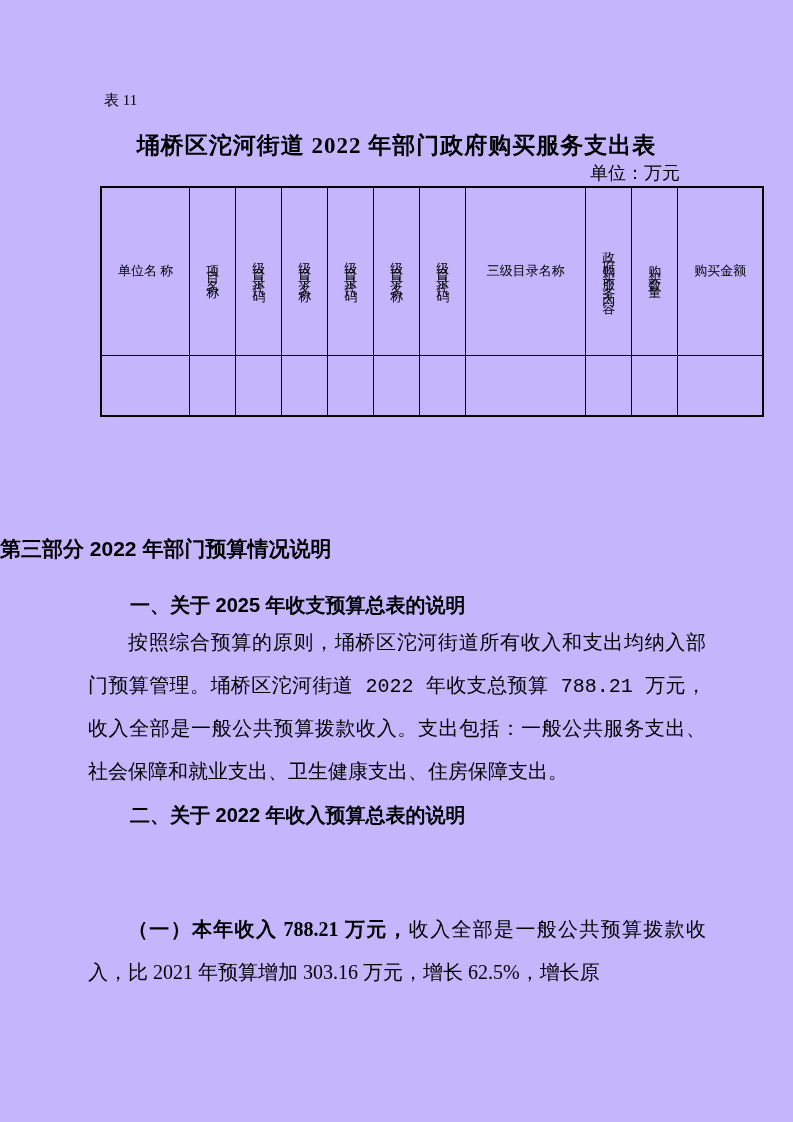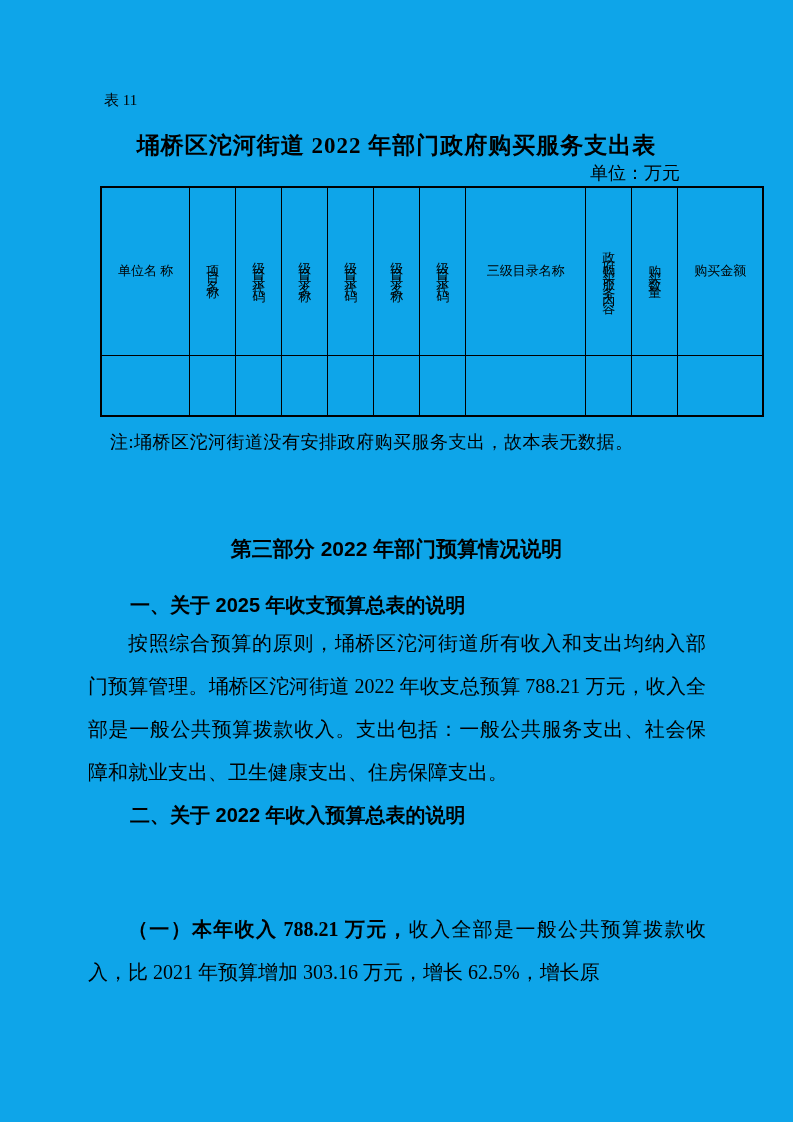--- a/index.html
+++ b/index.html
@@ -1,21 +1,21 @@
 <!DOCTYPE html>
 <html><head>
 <meta charset="utf-8">
 <style>
   * { box-sizing: border-box; }
   html, body { margin: 0; padding: 0; background: #e8e8e8; }
   .page {
     position: relative;
     width: 793px;
     height: 1122px;
-    background: #0ea5e9;
+    background: #c4b5fd;
     color: #000000;
     font-family: "Liberation Serif", "DejaVu Serif", serif;
     overflow: hidden;
     margin: 0 auto;
   }
   .table-label {
     position: absolute;
     left: 104px;
     top: 91px;
     font-size: 15px;
@@ -71,21 +71,21 @@
     top: 430px;
     font-size: 18px;
     letter-spacing: 0.5px;
   }
   .part-title {
     position: absolute;
     left: 0;
     right: 0;
     top: 535px;
     margin: 0;
-    text-align: center;
+    text-align: left;
     font-family: "Liberation Sans", "DejaVu Sans", sans-serif;
     font-size: 21px;
     font-weight: 600;
   }
   .sec-heading {
     position: absolute;
     left: 88px;
     width: 620px;
     margin: 0;
     padding-left: 42px;
@@ -98,21 +98,21 @@
   .body-p {
     position: absolute;
     left: 88px;
     width: 618px;
     margin: 0;
     font-size: 20px;
     line-height: 43px;
     text-align: justify;
     text-indent: 40px;
   }
-  .body-p.pos-1 { top: 622px; }
+  .body-p.pos-1 { top: 622px; font-family: Liberation Mono, monospace; }
   .body-p.pos-2 { top: 830px; }
   .body-p.pos-3 { top: 908px; }
   .body-p strong { font-weight: bold; }
 </style>
 </head>
 <body>
 
 <div class="page">
 
   <div class="table-label">表 11</div>
@@ -158,21 +158,20 @@
         <td></td>
         <td></td>
         <td></td>
         <td></td>
         <td></td>
         <td></td>
       </tr>
     </tbody>
   </table>
 
-  <div class="note">注:埇桥区沱河街道没有安排政府购买服务支出，故本表无数据。</div>
 
   <h2 class="part-title">第三部分 2022 年部门预算情况说明</h2>
 
   <h3 class="sec-heading pos-1">一、关于 2025 年收支预算总表的说明</h3>
 
   <p class="body-p pos-1">按照综合预算的原则，埇桥区沱河街道所有收入和支出均纳入部门预算管理。埇桥区沱河街道 2022 年收支总预算 788.21 万元，收入全部是一般公共预算拨款收入。支出包括：一般公共服务支出、社会保障和就业支出、卫生健康支出、住房保障支出。</p>
 
   <h3 class="sec-heading pos-2">二、关于 2022 年收入预算总表的说明</h3>
 
 

